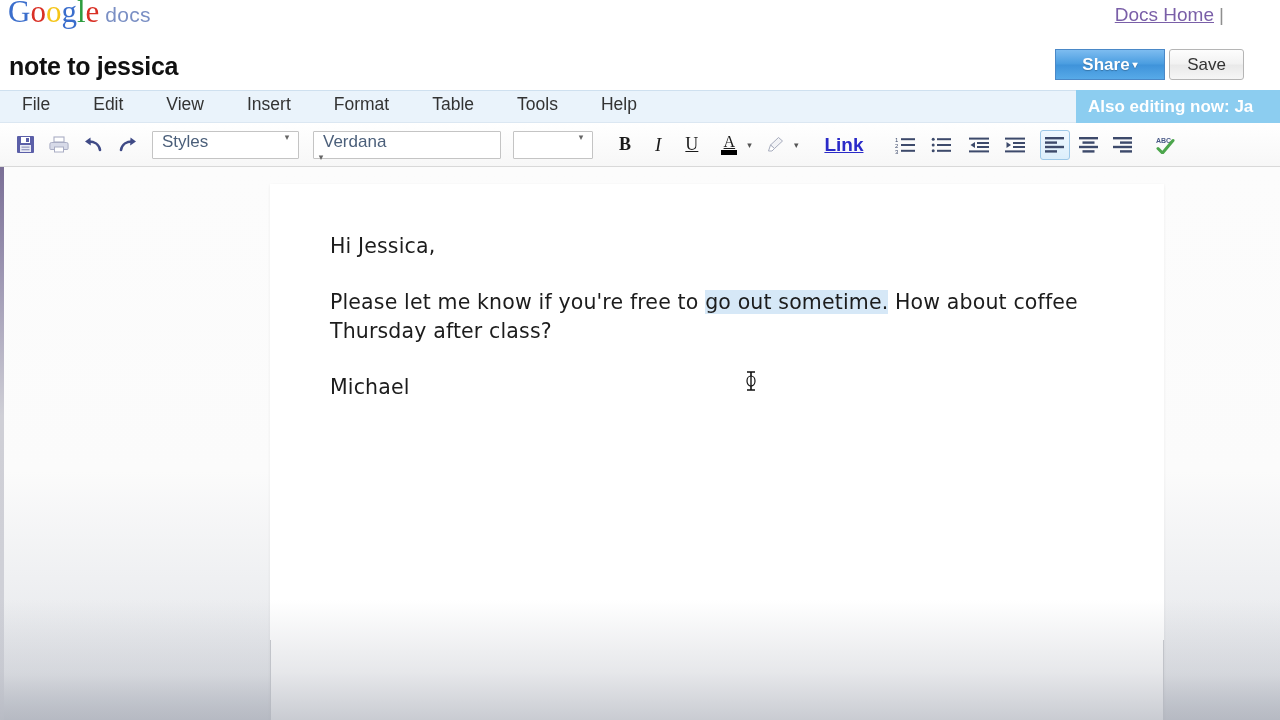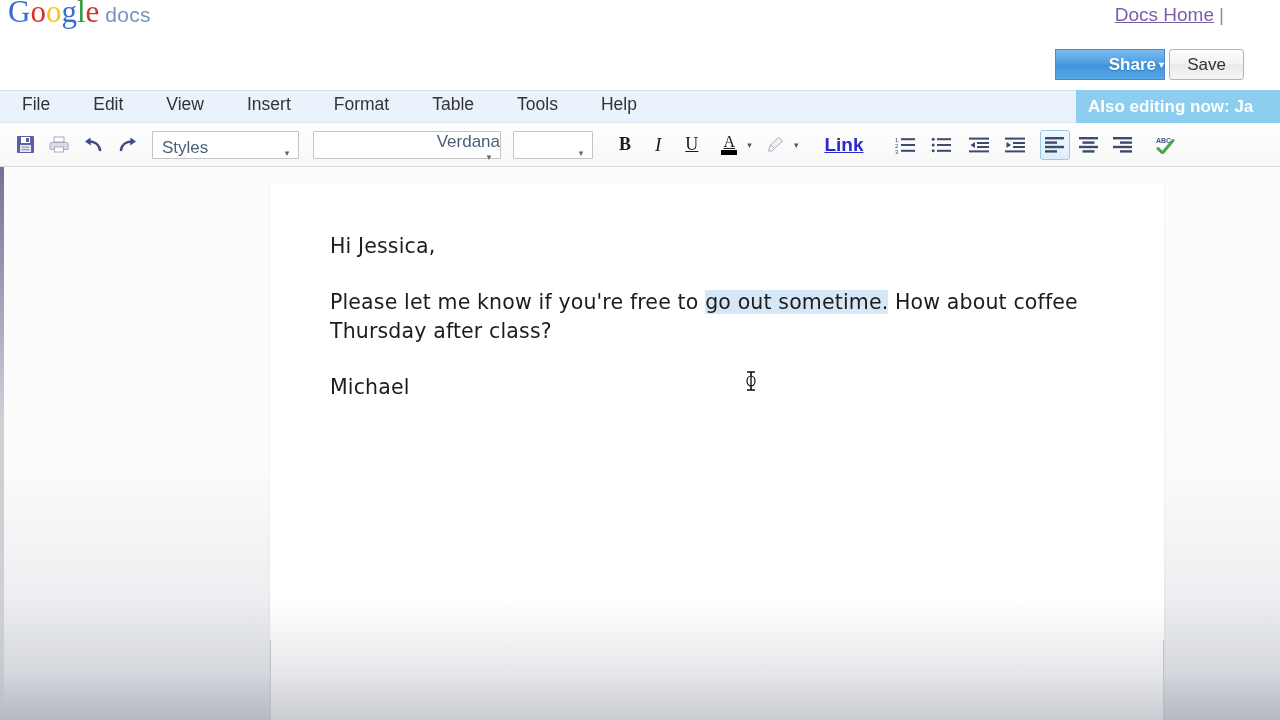--- a/index.html
+++ b/index.html
@@ -77,21 +77,21 @@
 
   .btn-share {
     position: absolute; right: 115px; top: 49px;
     width: 110px; height: 31px;
     border: 1px solid #4a88c7;
     border-radius: 0;
     background: linear-gradient(to bottom, #7dbcf0 0%, #4a9de0 48%, #3f93da 52%, #57aae8 100%);
     color: #ffffff;
     font-size: 17px;
     font-weight: bold;
-    text-align: right;
+    text-align: center;
     line-height: 29px;
     text-shadow: 0 1px 1px rgba(0,0,0,0.25);
     white-space: nowrap;
   }
   .btn-share .caret { font-size: 10px; margin-left: 3px; position: relative; top: -2px; }
 
   .btn-save {
     position: absolute; right: 36px; top: 49px;
     width: 75px; height: 31px;
     border: 1px solid #b5b5b5;
@@ -156,21 +156,21 @@
   .tb-icon.active {
     border: 1px solid #9ec8e8;
     background: linear-gradient(to bottom, #f0f8ff, #dceefb);
     border-radius: 3px;
   }
 
   .combo {
     height: 28px;
     border: 1px solid #c4c4c4;
     background: #ffffff;
-    display: flex; align-items: flex-end;
+    display: flex; align-items: flex-start;
     position: relative;
     margin: 0 4px;
     border-radius: 1px;
   }
   .combo .combo-label {
     font-size: 17px;
     color: #4b5f7a;
     padding-left: 9px;
     white-space: nowrap;
     flex: 1;
@@ -278,20 +278,21 @@
 
   <div class="header">
 
     <div class="logo">
       <span class="g1">G</span><span class="o1">o</span><span class="o2">o</span><span class="g2">g</span><span class="l1">l</span><span class="e1">e</span><span class="docs">docs</span>
     </div>
 
     <a class="docs-home">Docs Home</a>
     <span class="docs-home-sep">|</span>
 
+    <div class="doc-title">note to jessica</div>
 
 
     <div class="btn-share">
       <span>Share</span><span class="caret">▾</span>
     </div>
 
     <div class="btn-save">Save</div>
   </div>
 
   <div class="menubar">

